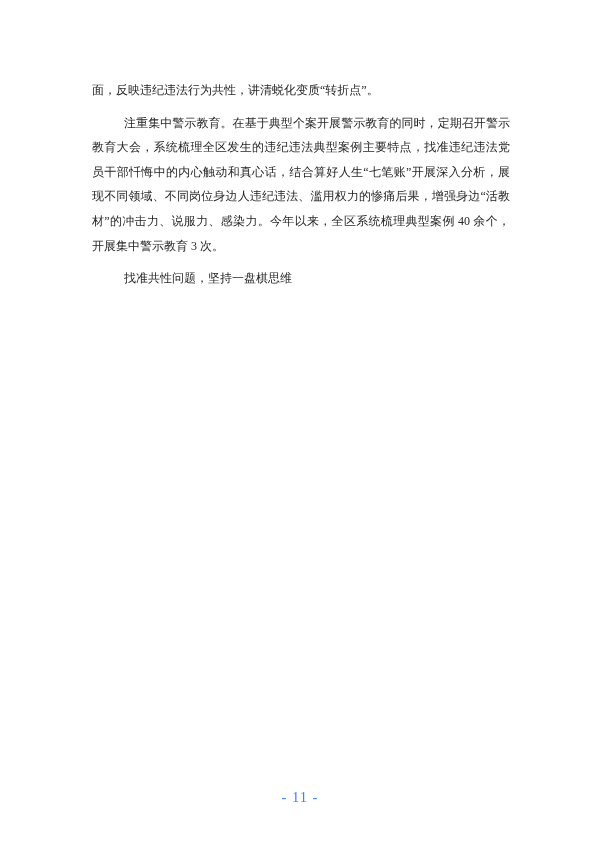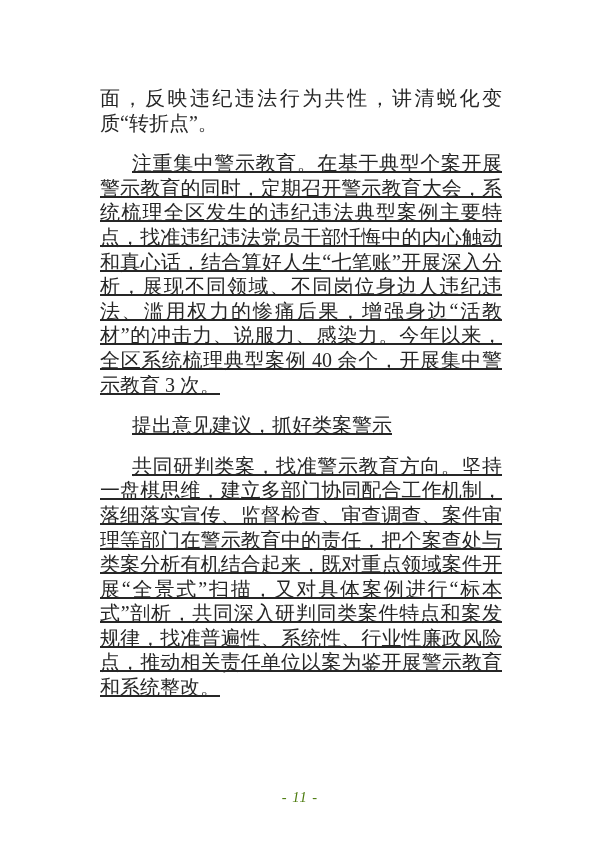--- a/index.html
+++ b/index.html
@@ -16,52 +16,49 @@
       font-family: "Liberation Serif", "DejaVu Serif", serif;
       color: #262626;
     }
     .content {
       position: absolute;
       top: 70px;
       left: 84px;
       width: 434px;
     }
     .para {
-      margin: 16px;
+      margin: 8px;
       padding: 0;
-      font-size: 20px;
+      font-size: 12px;
       line-height: 24.6px;
       text-align: justify;
       text-justify: inter-character;
       word-break: break-all;
     }
     .para.indent {
       text-indent: 32px;
-      text-decoration: underline;
     }
     .footer {
       position: absolute;
       top: 788px;
       left: 0;
       width: 100%;
       text-align: center;
     }
     .page-number {
       font-size: 14.5px;
       letter-spacing: 1px;
-      color: #4d7c0f;
-      font-style: italic;
+      color: #3b82f6;
     }
   </style>
 </head>
 <body>
 
 <div class="page">
   <div class="content">
     <p class="para">面，反映违纪违法行为共性，讲清蜕化变质“转折点”。</p>
     <p class="para indent">注重集中警示教育。在基于典型个案开展警示教育的同时，定期召开警示教育大会，系统梳理全区发生的违纪违法典型案例主要特点，找准违纪违法党员干部忏悔中的内心触动和真心话，结合算好人生“七笔账”开展深入分析，展现不同领域、不同岗位身边人违纪违法、滥用权力的惨痛后果，增强身边“活教材”的冲击力、说服力、感染力。今年以来，全区系统梳理典型案例 40 余个，开展集中警示教育 3 次。</p>
-    <p class="para indent">提出意见建议，抓好类案警示</p>
-    <p class="para indent">共同研判类案，找准警示教育方向。坚持一盘棋思维，建立多部门协同配合工作机制，落细落实宣传、监督检查、审查调查、案件审理等部门在警示教育中的责任，把个案查处与类案分析有机结合起来，既对重点领域案件开展“全景式”扫描，又对具体案例进行“标本式”剖析，共同深入研判同类案件特点和案发规律，找准普遍性、系统性、行业性廉政风险点，推动相关责任单位以案为鉴开展警示教育和系统整改。</p>
+    <p class="para indent">找准共性问题，坚持一盘棋思维</p>
   </div>
   <div class="footer">
     <span class="page-number">- 11 -</span>
   </div>
 </div>
 
 </body></html>

